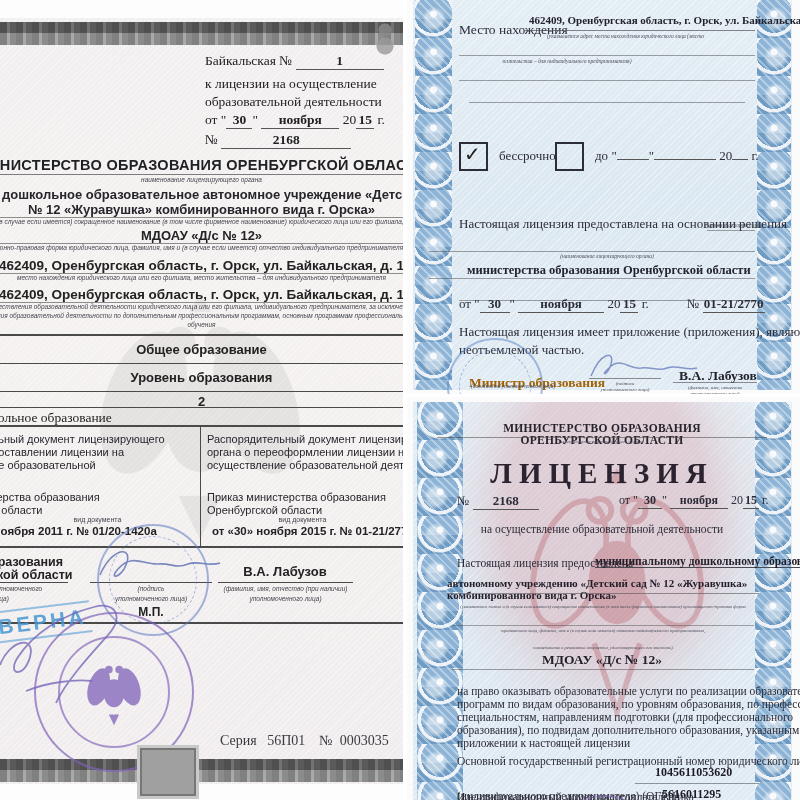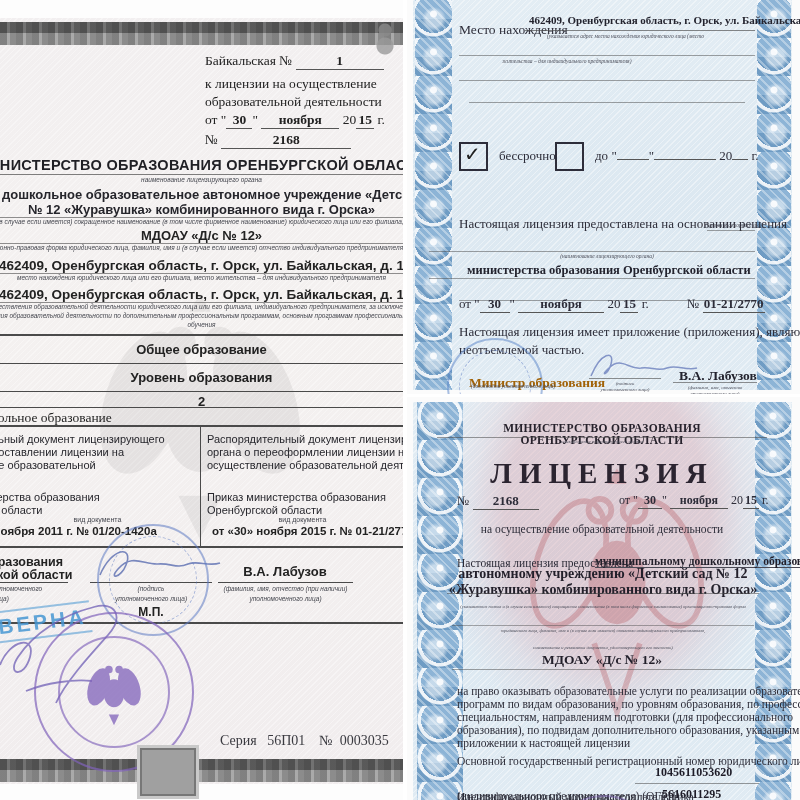--- a/index.html
+++ b/index.html
@@ -295,21 +295,21 @@
       <span>"</span><span class="b ul" style="display:inline-block;width:24px;text-align:center;">30</span><span>"</span>
       <span class="b ul" style="display:inline-block;width:58px;text-align:center;">ноября</span>
       <span>20</span><span class="b ul" style="display:inline-block;width:16px;text-align:center;">15</span>
       <span>г.</span>
     </div>
 
     <div class="abs ser rtext" style="left:45px;top:126px;width:300px;text-align:center;font-size:11.5px;">на осуществление образовательной деятельности</div>
 
     <div class="abs ser rtext nw" style="left:50px;top:160px;font-size:11.5px;">Настоящая лицензия предоставлена</div>
     <div class="abs ser b nw" style="left:188px;top:158px;font-size:11.5px;color:#221f2a;border-bottom:1px solid #4a4a55;">муниципальному дошкольному образовательному</div>
-    <div class="abs ser b" style="left:40px;top:169px;width:312px;text-align:center;font-size:14px;color:#221f2a;">автономному учреждению «Детский сад № 12 «Журавушка» комбинированного вида г. Орска»</div>
+    <div class="abs ser b" style="left:40px;top:180px;width:312px;text-align:left;font-size:11px;color:#221f2a;">автономному учреждению «Детский сад № 12 «Журавушка» комбинированного вида г. Орска»</div>
     <div class="hl" style="left:40px;width:312px;top:196px;opacity:.55;"></div>
     <div class="cap-r" style="left:40px;top:207px;width:312px;text-align:center;font-size:4.5px;">(указываются полное и (в случае если имеется) сокращенное наименование (в том числе фирменное наименование) организационно-правовая форма</div>
     <div class="hl" style="left:45px;width:302px;top:228px;opacity:.45;"></div>
     <div class="cap-r" style="left:40px;top:231px;width:312px;text-align:center;font-size:4.5px;">юридического лица, фамилия, имя и (в случае если имеется) отчество индивидуального предпринимателя,</div>
     <div class="cap-r" style="left:40px;top:248px;width:312px;text-align:center;font-size:4.5px;">наименование и реквизиты документа, удостоверяющего его личность)</div>
 
     <div class="abs ser b" style="left:45px;top:255px;width:300px;text-align:center;font-size:13.5px;color:#221f2a;">МДОАУ «Д/с № 12»</div>
     <div class="hl" style="left:45px;width:302px;top:272px;opacity:.5;"></div>
 
     <div class="abs ser rtext nw" style="left:50px;top:288px;font-size:11.5px;">на право оказывать образовательные услуги по реализации образовательных</div>

